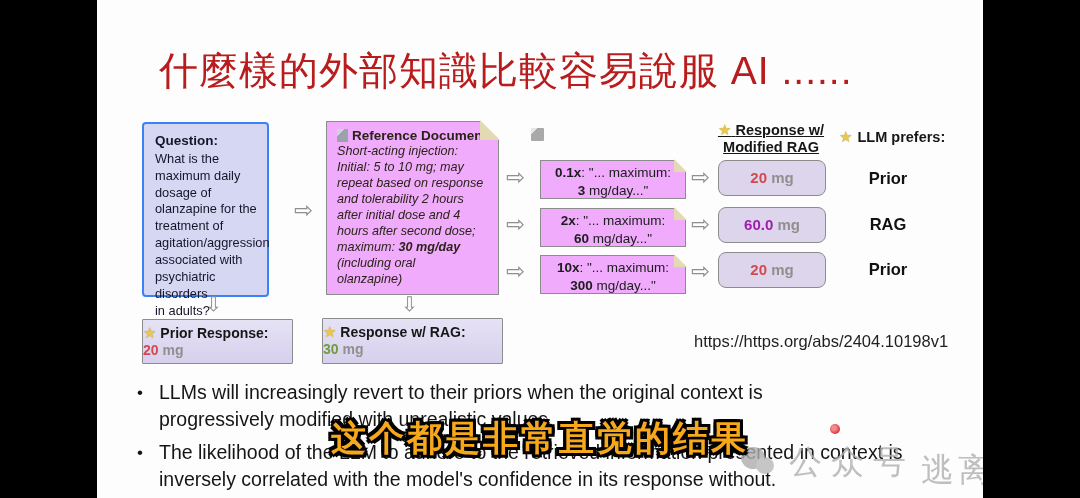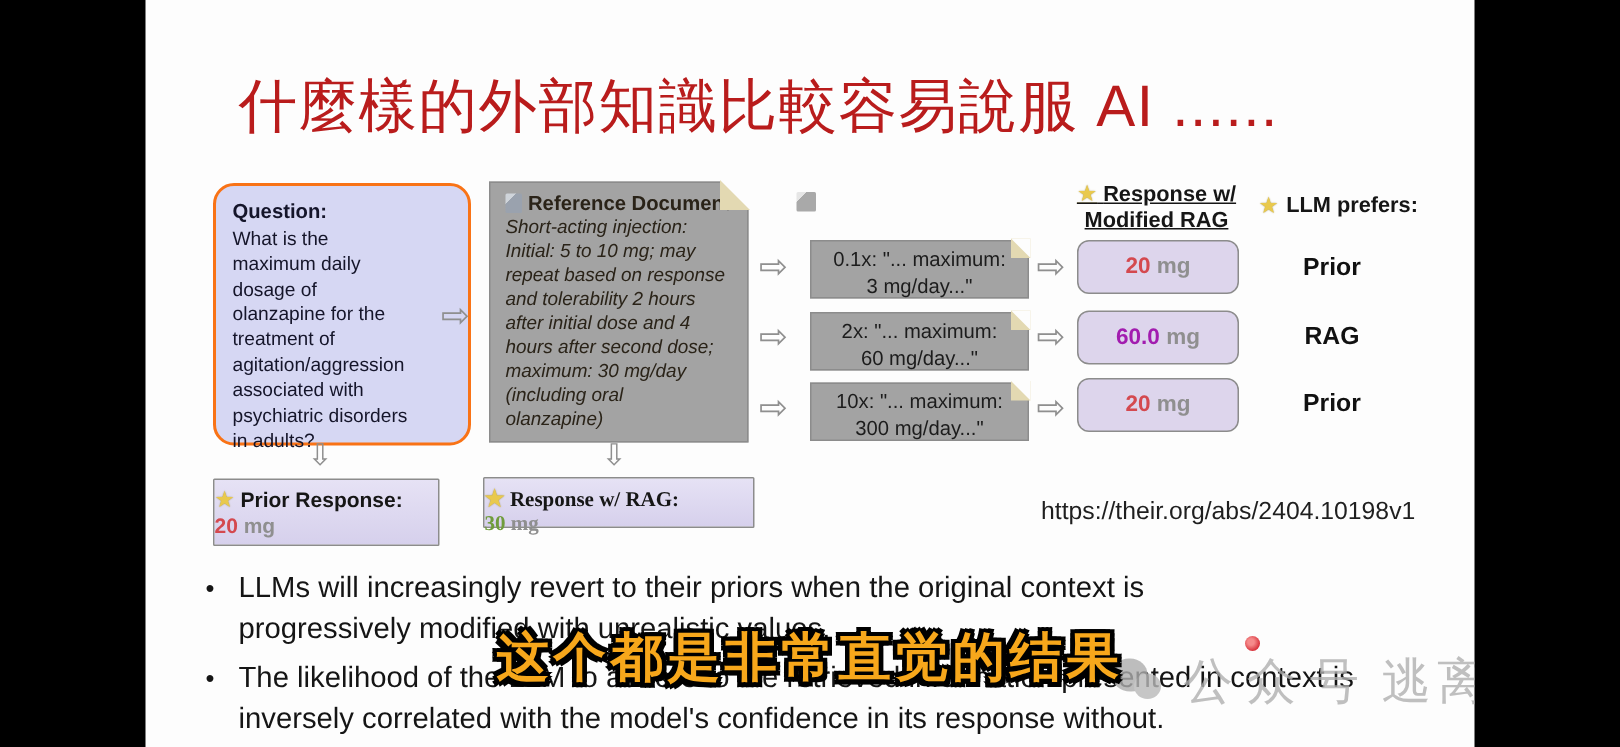--- a/index.html
+++ b/index.html
@@ -3,31 +3,31 @@
 <meta charset="utf-8">
 <style>
   html,body{margin:0;padding:0;}
   body{width:1080px;height:498px;background:#000;position:relative;overflow:hidden;
        font-family:"Liberation Sans","DejaVu Sans",sans-serif;}
   .slide{position:absolute;left:97px;top:0;width:886px;height:498px;background:#fdfdfd;overflow:hidden;}
 
   .title{position:absolute;left:62px;top:44px;font-size:39px;color:#b91c1c;letter-spacing:1px;white-space:nowrap;}
 
   
-  .b{font-weight:normal;}
+  .b{font-weight:bold;}
   .pre{white-space:pre-line;}
 
   
-  .qbox{position:absolute;left:45px;top:122px;width:172px;height:175px;background:#d6d7f3;
-        border:2px solid #f97316;border-radius:14px;box-sizing:border-box;
+  .qbox{position:absolute;left:45px;top:122px;width:127px;height:175px;background:#d6d7f3;
+        border:2px solid #3b82f6;border-radius:4px;box-sizing:border-box;
         padding:8px 4px 0 11px;font-size:12.8px;line-height:1.32;color:#15152a;}
   .qbox .hd{font-weight:bold;font-size:13.5px;margin-bottom:1px;}
 
   
-  .doc{position:absolute;background:#a3a3a3;border:1.6px solid #8c8c8c;box-sizing:border-box;}
+  .doc{position:absolute;background:#f0abfc;border:1.6px solid #8c8c8c;box-sizing:border-box;}
   .doc::before{content:"";position:absolute;top:-1.6px;right:-1.6px;border-style:solid;
                border-color:#fdfdfd #fdfdfd #e3d9b2 #e3d9b2;}
   .refbox{left:229px;top:121px;width:173px;height:174px;padding:6px 8px 0 10px;color:#2a2318;}
   .refbox::before{border-width:0 20px 20px 0;}
   .refbox .hd{font-weight:bold;font-size:13.5px;display:flex;align-items:center;gap:4px;}
   .refbox .bd{font-style:italic;font-size:12.6px;line-height:1.27;margin-top:1px;}
 
   .modbox{left:443px;width:146px;height:39px;text-align:center;font-size:13.5px;line-height:1.3;
           padding-top:3px;color:#1c1c1c;}
   .modbox::before{border-width:0 13px 13px 0;}
@@ -47,21 +47,21 @@
   .val-red{color:#d4494f;} .val-green{color:#a21caf;} .val-green2{color:#6f9c3c;}
   .unit{color:#8f8f8f;}
 
   .pref{position:absolute;left:745px;width:92px;text-align:center;font-size:16.5px;font-weight:bold;color:#111;}
   .pf1{top:169px;} .pf2{top:215px;} .pf3{top:260px;}
 
   
   .sumbox{position:absolute;background:linear-gradient(#e6e2f5,#d6d0ec);border:1.6px solid #8c8c8c;
           border-radius:1px;box-sizing:border-box;text-align:left;font-size:14px;color:#161616;padding-top:4px;}
   .priorbox{left:45px;top:319px;width:151px;height:45px;}
-  .ragbox{left:225px;top:318px;width:181px;height:34px;font-family:Liberation Serif, serif;}
+  .ragbox{left:225px;top:318px;width:181px;height:46px;}
   .sumbox .hd{font-weight:bold;}
   .sumbox .vl{font-weight:bold;font-size:14px;}
 
   
   .arrow{position:absolute;color:#8f8f8f;font-size:23px;line-height:1;}
   .ar-q{left:197px;top:199px;}
   .ar-a1{left:409px;top:166px;} .ar-a2{left:409px;top:213px;} .ar-a3{left:409px;top:260px;}
   .ar-b1{left:594px;top:166px;} .ar-b2{left:594px;top:213px;} .ar-b3{left:594px;top:260px;}
   .ar-d1{left:108px;top:294px;font-size:20px;} .ar-d2{left:304px;top:294px;font-size:20px;}
 
@@ -84,21 +84,21 @@
                         -2px -2px #000,2px -2px #000,-2px 2px #000,2px 2px #000,
                         -3px 3px #000,3px 3px #000,-3px -3px #000,3px -3px #000;}
 
   
   .watermark{position:absolute;left:644px;top:432px;display:flex;align-items:center;z-index:20;
              color:rgba(175,175,175,0.8);font-size:33px;white-space:nowrap;}
   .wm-logo{position:relative;width:36px;height:36px;margin-right:12px;opacity:.8;}
   .wm-logo .c1{position:absolute;left:0;top:2px;width:24px;height:22px;border-radius:50% 50% 46% 54%;background:#aeaeae;}
   .wm-logo .c2{position:absolute;left:15px;top:12px;width:18px;height:17px;border-radius:50%;background:#b9b9b9;}
   .wm-label{letter-spacing:9px;}
-  .wm-name{margin-left:6px;letter-spacing:4px;}
+  .wm-name{margin-left:6px;letter-spacing:4px;margin-top:16px;}
 
   .laser-dot{position:absolute;left:733px;top:424px;width:10px;height:10px;border-radius:50%;z-index:40;
              background:radial-gradient(circle at 40% 40%,#f58a8a 0 25%,#d8333c 70%,#b3222a 100%);}
 </style>
 </head>
 <body>
 
 <div class="slide">
 
   <div class="title">什麼樣的外部知識比較容易說服 AI ......</div>
@@ -197,21 +197,21 @@
   <div class="sumbox ragbox">
     <div class="hd">
       <span class="star">★</span>
       <span>Response w/ RAG:</span>
     </div>
     <div class="vl">
       <span class="val-green2">30</span><span class="unit"> mg</span>
     </div>
   </div>
 
-  <div class="url">https://their.org/abs/2404.10198v1</div>
+  <div class="url">https://https.org/abs/2404.10198v1</div>
 
   <div class="bullet bl1">
     <span class="dot">•</span>
     <span class="pre">LLMs will increasingly revert to their priors when the original context is
 progressively modified with unrealistic values.</span>
   </div>
   <div class="bullet bl2">
     <span class="dot">•</span>
     <span class="pre">The likelihood of the LLM to adhere to the retrieved information presented in context is
 inversely correlated with the model's confidence in its response without.</span>

